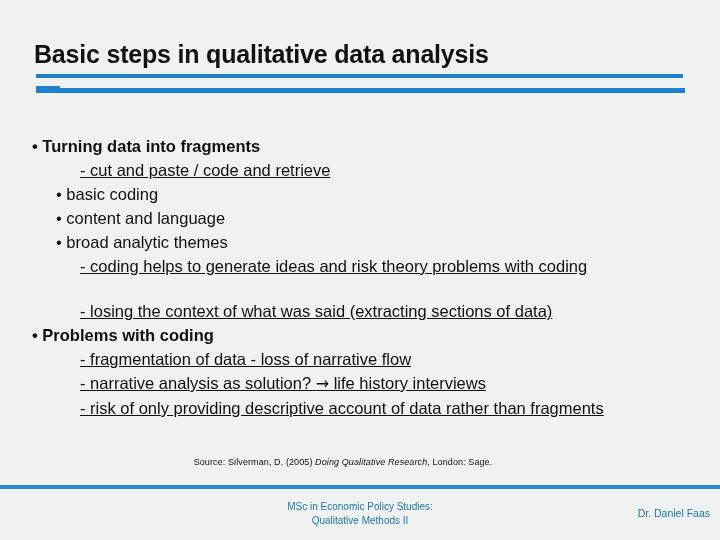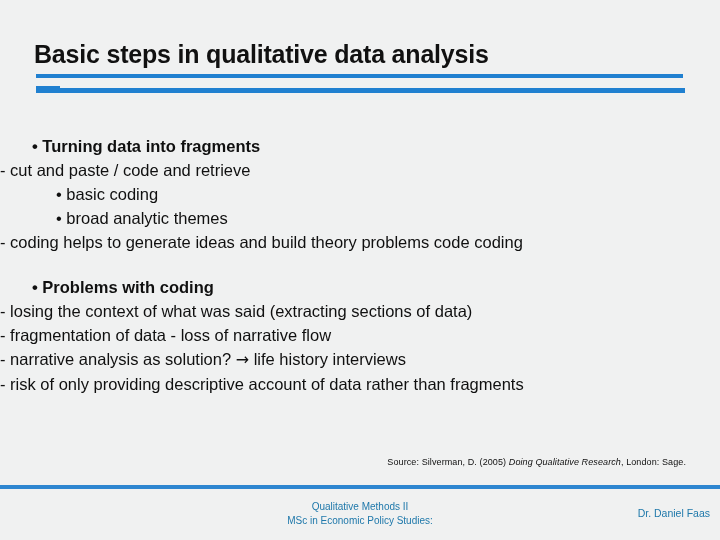--- a/index.html
+++ b/index.html
@@ -68,39 +68,41 @@
     font-size: 16.5px;
     line-height: 24px;
     white-space: nowrap;
   }
   .lvl1 {
     padding-left: 32px;
     font-weight: bold;
     font-size: 16.5px;
   }
   .lvl2 {
+    padding-left: 80px;
+    text-decoration: underline;
   }
   .lvl3 {
     padding-left: 56px;
   }
   .spacer {
     height: 21px;
   }
   .arrow {
     font-family: "DejaVu Sans", sans-serif;
     font-size: 16px;
   }
 
   
   .source {
     position: absolute;
     left: 0;
     top: 457px;
     width: 686px;
-    text-align: right;
+    text-align: center;
     font-size: 9px;
     color: #101010;
     letter-spacing: 0.1px;
   }
   .source i {
     font-style: italic;
   }
 
   
   .footer-rule {
@@ -151,44 +153,45 @@
 
   <div class="body-block">
 
     <div class="line lvl1">• Turning data into fragments</div>
 
     <div class="line lvl2">- cut and paste / code and retrieve</div>
 
 
     <div class="line lvl3">• basic coding</div>
 
+    <div class="line lvl3">• content and language</div>
 
     <div class="line lvl3">• broad analytic themes</div>
 
-    <div class="line lvl2">- coding helps to generate ideas and build theory problems code coding</div>
+    <div class="line lvl2">- coding helps to generate ideas and risk theory problems with coding</div>
 
     <div class="spacer"></div>
 
+    <div class="line lvl2">- losing the context of what was said (extracting sections of data)</div>
+
     <div class="line lvl1">• Problems with coding</div>
-
-    <div class="line lvl2">- losing the context of what was said (extracting sections of data)</div>
 
     <div class="line lvl2">- fragmentation of data - loss of narrative flow</div>
 
     <div class="line lvl2"><span>- narrative analysis as solution? </span><span class="arrow">→</span><span> life history interviews</span></div>
 
     <div class="line lvl2">- risk of only providing descriptive account of data rather than fragments</div>
 
   </div>
 
   <div class="source"><span>Source: Silverman, D. (2005) </span><i>Doing Qualitative Research</i><span>, London: Sage.</span></div>
 
   <div class="footer-rule"></div>
 
   <div class="footer">
     <div class="footer-center">
+      <div>MSc in Economic Policy Studies:</div>
       <div>Qualitative Methods II</div>
-      <div>MSc in Economic Policy Studies:</div>
     </div>
     <div class="footer-right">Dr. Daniel Faas</div>
   </div>
 
 </div>
 
 </body></html>

